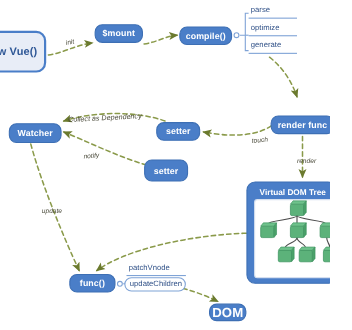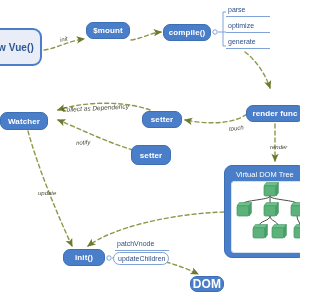--- a/index.html
+++ b/index.html
@@ -76,21 +76,21 @@
   #vdom-panel {
     position: absolute;
     box-sizing: border-box;
     background: #4a7ec8;
     border: 1px solid #3d6fb4;
     border-radius: 8px;
   }
   #vdom-title {
     position: absolute;
     color: #ffffff;
-    font-weight: normal;
+    font-weight: bold;
     white-space: nowrap;
   }
   #vdom-inner {
     position: absolute;
     box-sizing: border-box;
     background: #ffffff;
     border: 1px solid #d6e0ef;
     border-radius: 3px;
     overflow: hidden;
   }
@@ -193,24 +193,24 @@
         <path d="M294,227.6 L296.4,224.6 L308.4,224.6 L306,227.6 Z" fill="#6fc28c" stroke="#3f9460" stroke-width="0.6"></path>
         <path d="M306,227.6 L308.4,224.6 L308.4,235 L306,238 Z" fill="#4aa169" stroke="#3f9460" stroke-width="0.6"></path>
       </g>
     </svg>
 
   <div id="nodes-layer">
       <div class="node ghost" style="left: -22px; top: 28px; width: 64px; height: 38px; font-size: 10px;">new Vue()</div>
       <div class="node solid" style="left: 86px; top: 22px; width: 44px; height: 17px; font-size: 8px;">$mount</div>
       <div class="node solid" style="left: 163px; top: 24px; width: 48px; height: 17px; font-size: 8px;">compile()</div>
       <div class="node solid" style="left: 246px; top: 105px; width: 58px; height: 17px; font-size: 8px;">render func</div>
-      <div class="node solid" style="left: 0; top: 112px; width: 48px; height: 18px; font-size: 8px;">Watcher</div>
+      <div class="node solid" style="left: 8px; top: 112px; width: 48px; height: 18px; font-size: 8px;">Watcher</div>
       <div class="node solid" style="left: 142px; top: 111px; width: 40px; height: 17px; font-size: 8px;">setter</div>
       <div class="node solid" style="left: 131px; top: 145px; width: 40px; height: 20px; font-size: 8px;">setter</div>
-      <div class="node solid" style="left: 63px; top: 249px; width: 42px; height: 17px; font-size: 8px;">init()</div>
+      <div class="node solid" style="left: 63px; top: 249px; width: 42px; height: 17px; font-size: 8px;">func()</div>
       <div class="node solid" style="left: 190px; top: 276px; width: 34px; height: 16px; font-size: 12px;">DOM</div>
       <div class="sublabel" style="left: 228px; top: 6px; font-size: 7px;">parse</div>
       <div class="sub-underline" style="left: 226px; top: 16px; width: 44px;"></div>
       <div class="sublabel" style="left: 228px; top: 22px; font-size: 7px;">optimize</div>
       <div class="sub-underline" style="left: 226px; top: 32px; width: 44px;"></div>
       <div class="sublabel" style="left: 228px; top: 38px; font-size: 7px;">generate</div>
       <div class="sub-underline" style="left: 226px; top: 48px; width: 44px;"></div>
       <div class="sublabel" style="left: 117px; top: 240px; font-size: 7px;">patchVnode</div>
       <div class="sub-underline" style="left: 115px; top: 250px; width: 54px;"></div>
       <div class="sub-boxed" style="left: 113px; top: 252px; width: 56px; height: 13px; font-size: 7px;">updateChildren</div>

